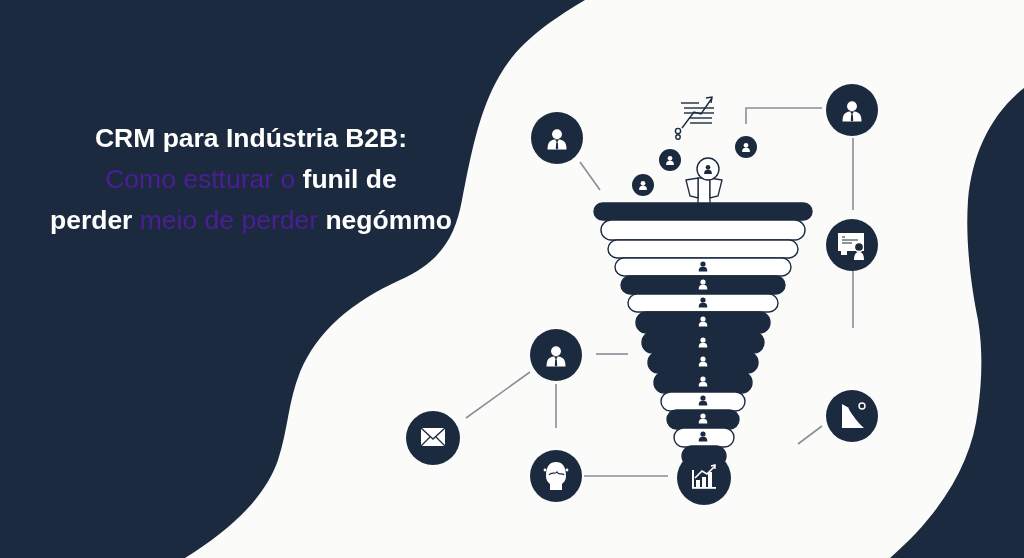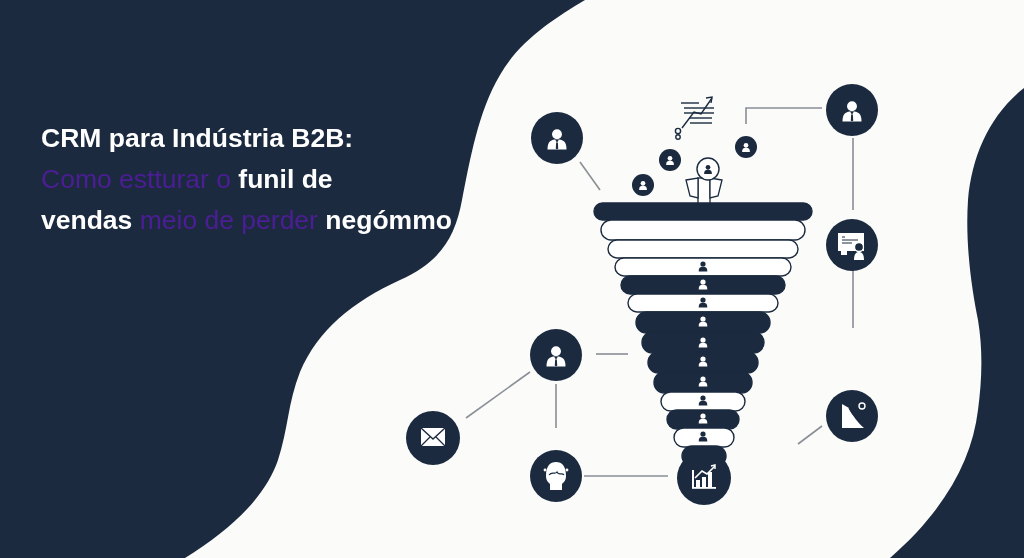--- a/index.html
+++ b/index.html
@@ -4,21 +4,21 @@
 <style>
   html, body { margin: 0; padding: 0; }
   body {
     width: 1024px; height: 558px; overflow: hidden; position: relative;
     background: #fbfbfa;
     font-family: "Liberation Sans", "DejaVu Sans", sans-serif;
   }
   .bg-svg { position: absolute; left: 0; top: 0; width: 1024px; height: 558px; }
   .headline {
     position: absolute; left: 41px; top: 118px; width: 420px;
-    color: #ffffff; line-height: 41px; font-size: 26.5px;
+    color: #ffffff; line-height: 41px; font-size: 26.5px; text-align: center;
   }
   .headline .line { display: block; white-space: nowrap; }
   .headline .b { font-weight: bold; }
   .headline .r { font-weight: normal; color: #4c1d95; }
   .art { position: absolute; left: 0; top: 0; width: 1024px; height: 558px; }
 </style>
 </head>
 <body>
 
 <svg class="bg-svg" viewBox="0 0 1024 558" xmlns="http://www.w3.org/2000/svg">
@@ -40,21 +40,21 @@
        C972,460 945,510 890,558
        L1024,558 Z"></path>
 </svg>
 
 <div class="headline">
   <span class="line b">CRM para Indústria B2B:</span>
   <span class="line">
     <span class="r">Como estturar o </span><span class="b">funil de</span>
   </span>
   <span class="line">
-    <span class="b">vendas</span><span class="r"> meio de perder </span><span class="b">negómmo</span>
+    <span class="b">perder</span><span class="r"> meio de perder </span><span class="b">negómmo</span>
   </span>
 </div>
 
 <svg class="art" viewBox="0 0 1024 558" xmlns="http://www.w3.org/2000/svg">
   <defs>
 
     <g id="biz">
       <circle cx="0" cy="-6" r="5.2" fill="#fff"></circle>
       <path d="M-10,10 C-10,1 -6,-0.5 0,-0.5 C6,-0.5 10,1 10,10 Z" fill="#fff"></path>
       <path d="M-2,-0.5 L0,3 L2,-0.5 Z" fill="#1b2a3f"></path>

